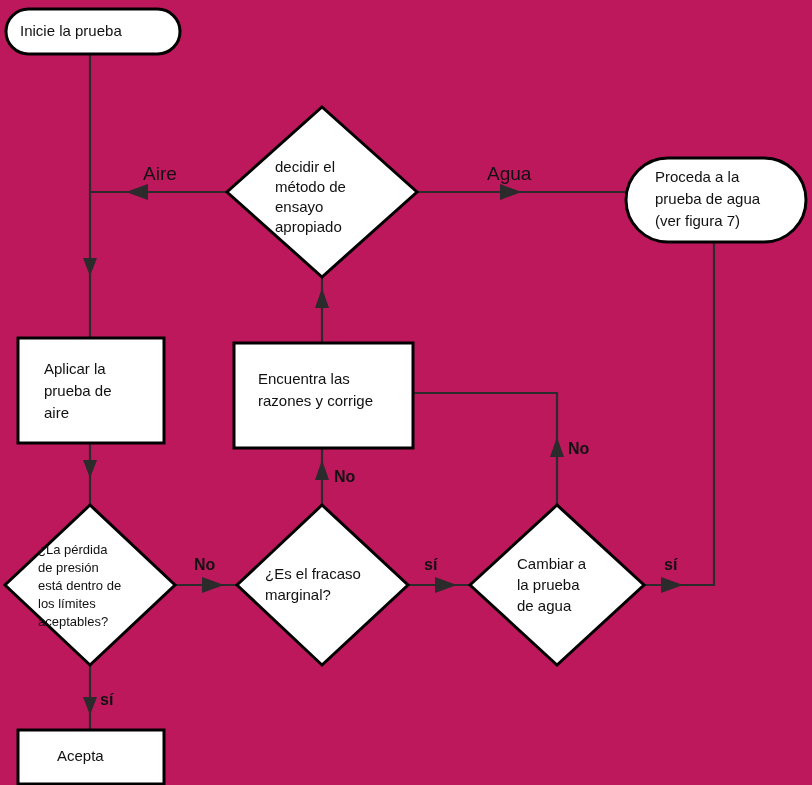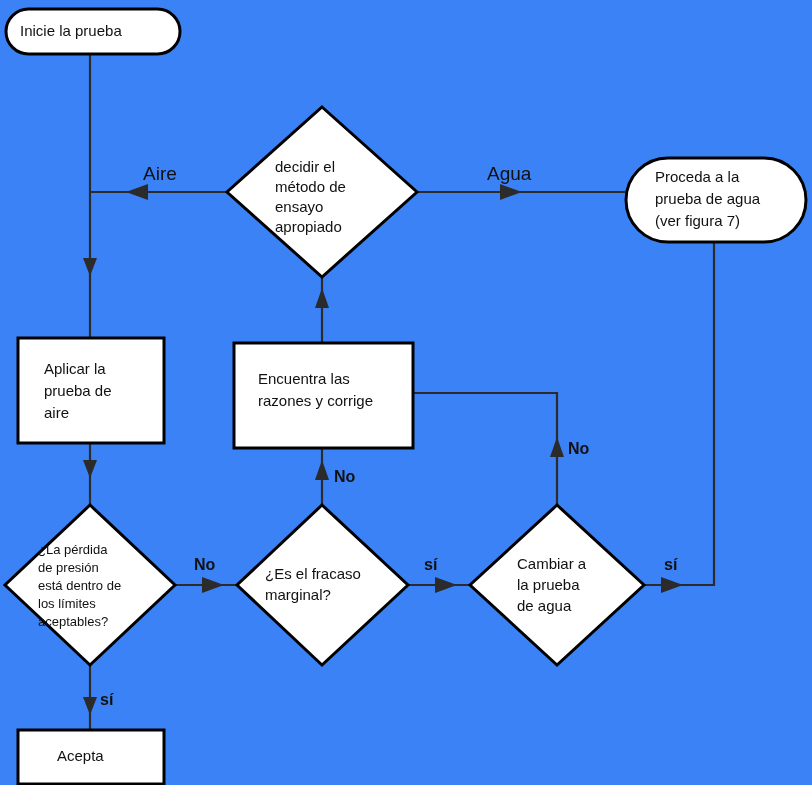--- a/index.html
+++ b/index.html
@@ -10,21 +10,21 @@
   body {
     width: 812px;
     height: 785px;
     font-family: "Liberation Sans", sans-serif;
   }
   #flowchart-root {
     position: relative;
     width: 812px;
     height: 785px;
     overflow: hidden;
-    background: #3b82f6;
+    background: #be185d;
   }
   svg.diagram {
     display: block;
     width: 812px;
     height: 785px;
   }
   .shape-stroke {
     fill: #ffffff;
     stroke: #000000;
     stroke-width: 3;

